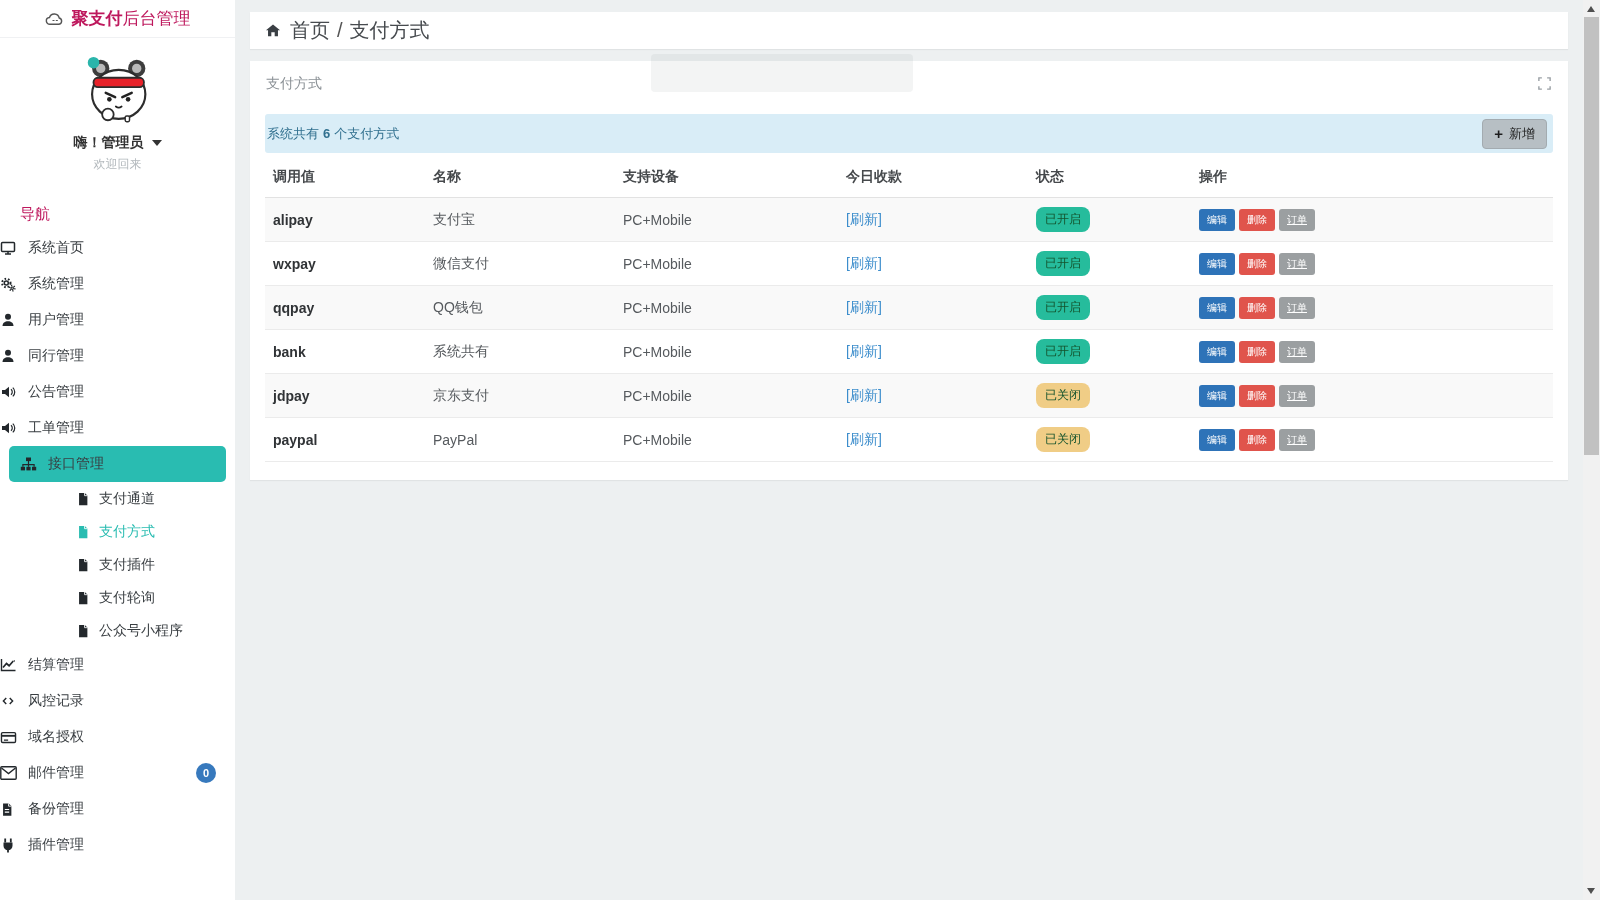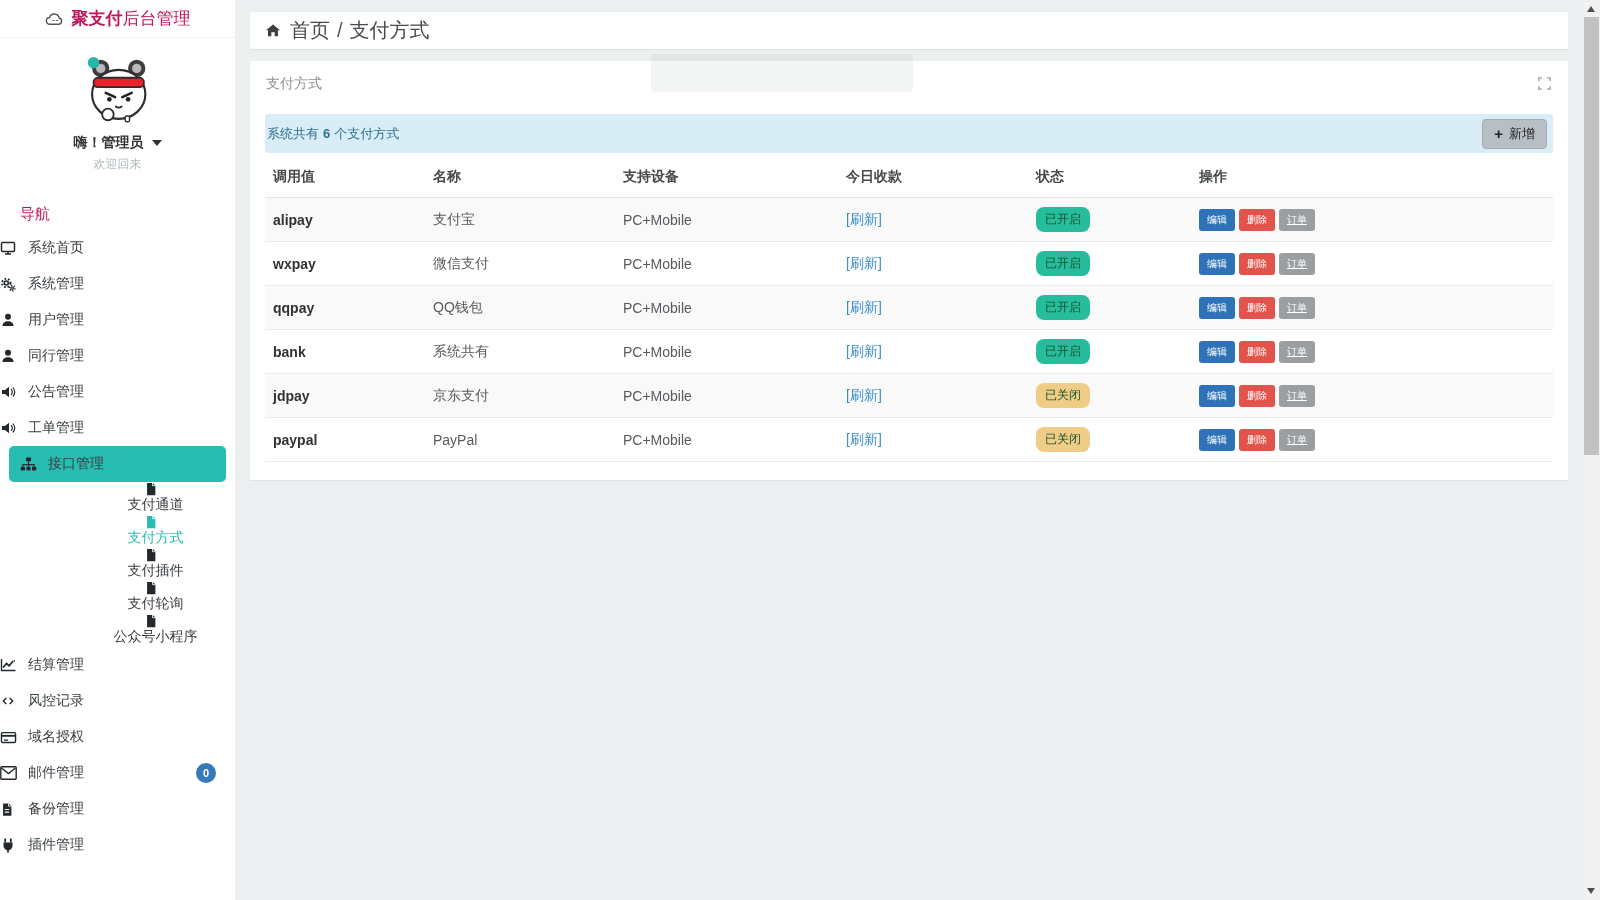--- a/index.html
+++ b/index.html
@@ -21,21 +21,21 @@
   .greeting { font-size:14px; font-weight:bold; color:#333; margin-top:8px;
               display:flex; align-items:center; justify-content:center; gap:8px; cursor:pointer; }
   .caret-down { width:0; height:0; border-left:5px solid transparent; border-right:5px solid transparent;
                 border-top:6px solid #333; display:inline-block; }
   .welcome { font-size:12px; color:#b3b9bd; margin-top:4px; }
   .nav-label { font-size:15px; color:#be185d; margin:32px 0 6px 20px; }
   .nav-item { display:flex; align-items:center; height:36px; 
               font-size:14px; color:#393e42; cursor:pointer; }
   .nav-item .ico { width:17px; height:17px; margin-right:11px; color:#23282c; flex:none; display:flex; align-items:center; }
   .nav-item.active { background:#29bcb1; border-radius:5px; margin:0 9px; padding-left:11px; }
-  .nav-sub .nav-item { padding-left:76px; height:33px;flex-direction:column; }
+  .nav-sub .nav-item { padding-left:76px; height:33px; }
   .nav-sub .nav-item .ico { width:14px; height:14px; margin-right:9px; }
   .nav-sub .nav-item.sub-active { color:#29bcb1; }
   .nav-sub .nav-item.sub-active .ico { color:#29bcb1; }
   .nav-badge { margin-left:auto; margin-right:19px; background:#3779bd; color:#fff; border-radius:50%;
                width:20px; height:20px; font-size:11px; font-weight:bold;
                display:flex; align-items:center; justify-content:center; }
 
   
   .main { position:absolute; left:235px; top:0; width:1348px; height:900px; }
   .breadcrumb-bar { margin:12px 15px 0; background:#fff; height:37px; display:flex; align-items:center;

